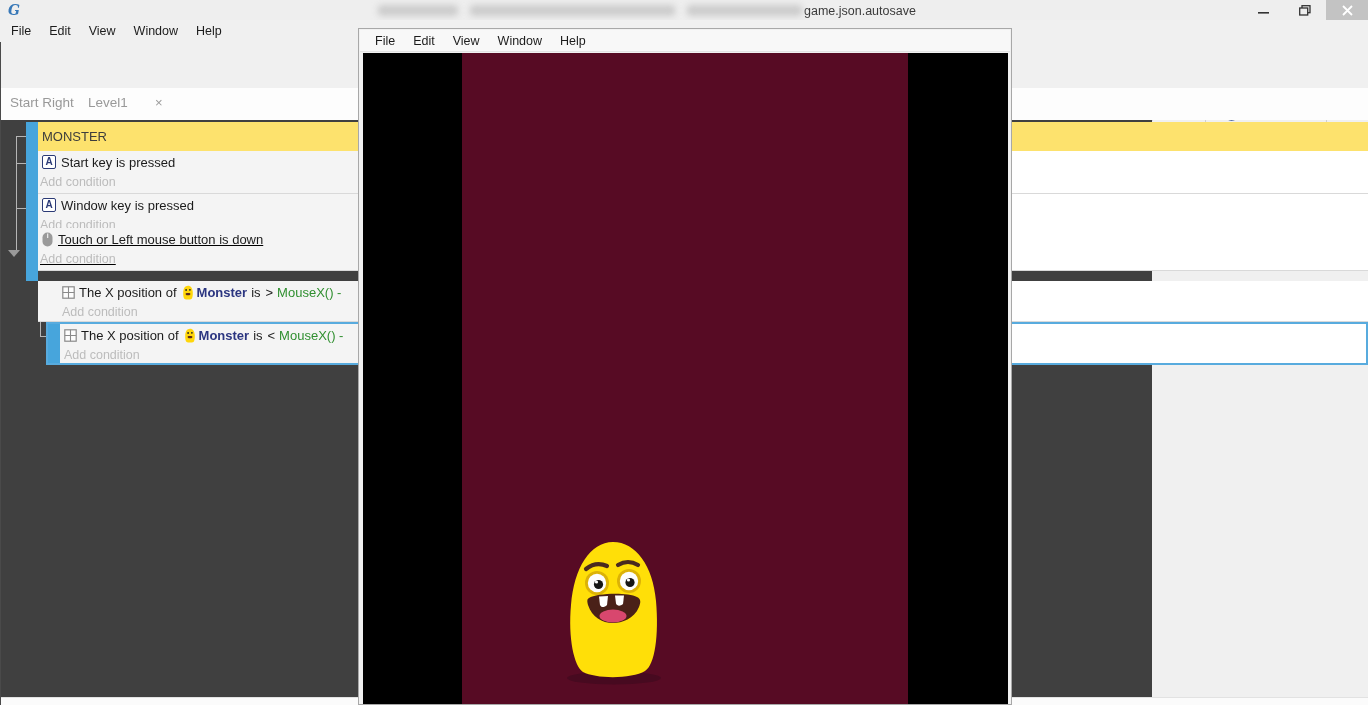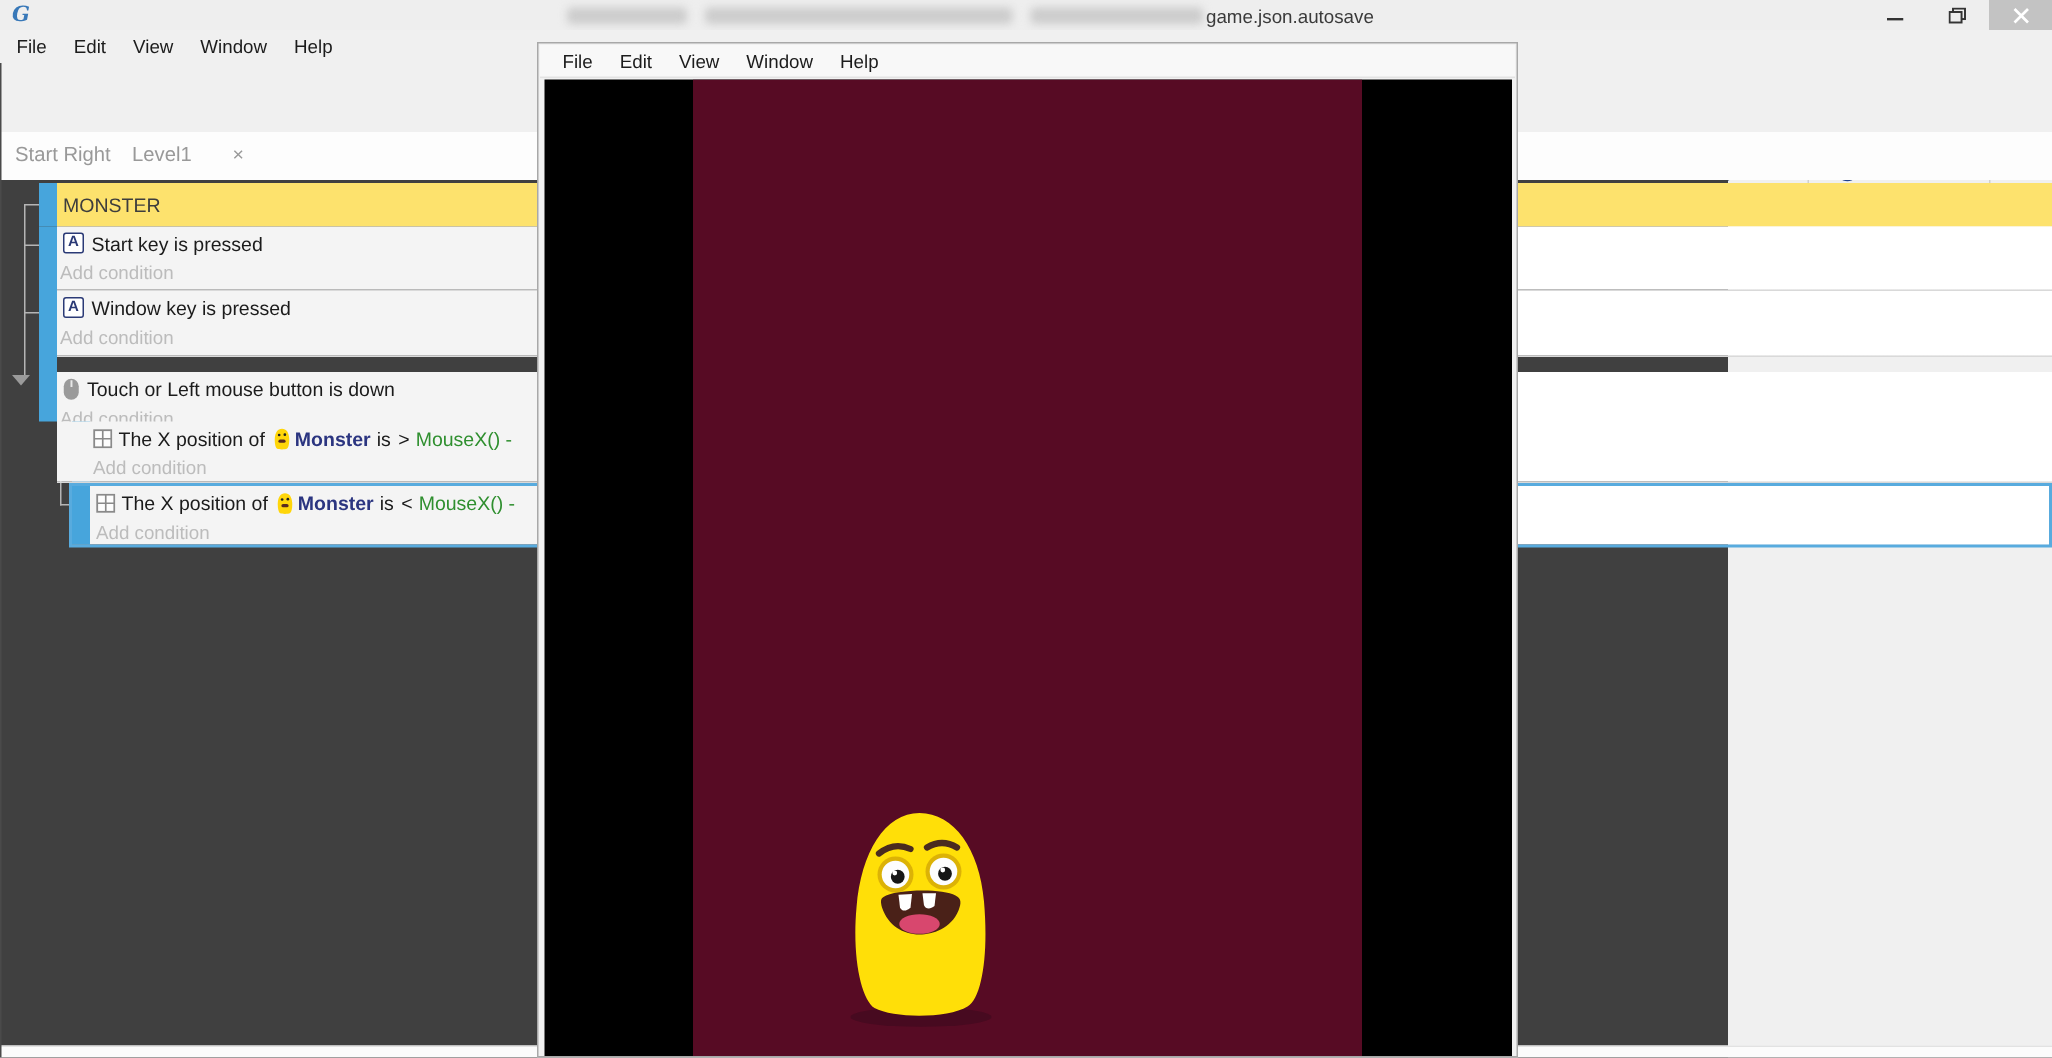--- a/index.html
+++ b/index.html
@@ -250,21 +250,21 @@
   <div class="ev-bar" style="left:26px; top:74px; height:44px;"></div>
   <div class="ev-row" style="top:74px; height:44px;">
     <div class="cond-line">
       <span class="key-icon">A</span>
       <span>Window key is pressed</span>
     </div>
     <div class="add-cond">Add condition</div>
   </div>
 
   <div class="ev-bar" style="left:26px; top:118px; height:43px;"></div>
-  <div class="ev-row" style="top:128px; height:43px;">
+  <div class="ev-row" style="top:108px; height:43px;text-decoration:underline;">
     <div class="cond-line">
       <svg width="11" height="15" viewBox="0 0 11 15" style="margin-right:5px; flex:0 0 auto;">
         <rect x="0.5" y="0.5" width="10" height="14" rx="5" fill="#9a9a9a"></rect>
         <rect x="5" y="1.5" width="1.3" height="4.5" fill="#e8e8e8"></rect>
       </svg>
       <span>Touch or Left mouse button is down</span>
     </div>
     <div class="add-cond">Add condition</div>
   </div>
 

